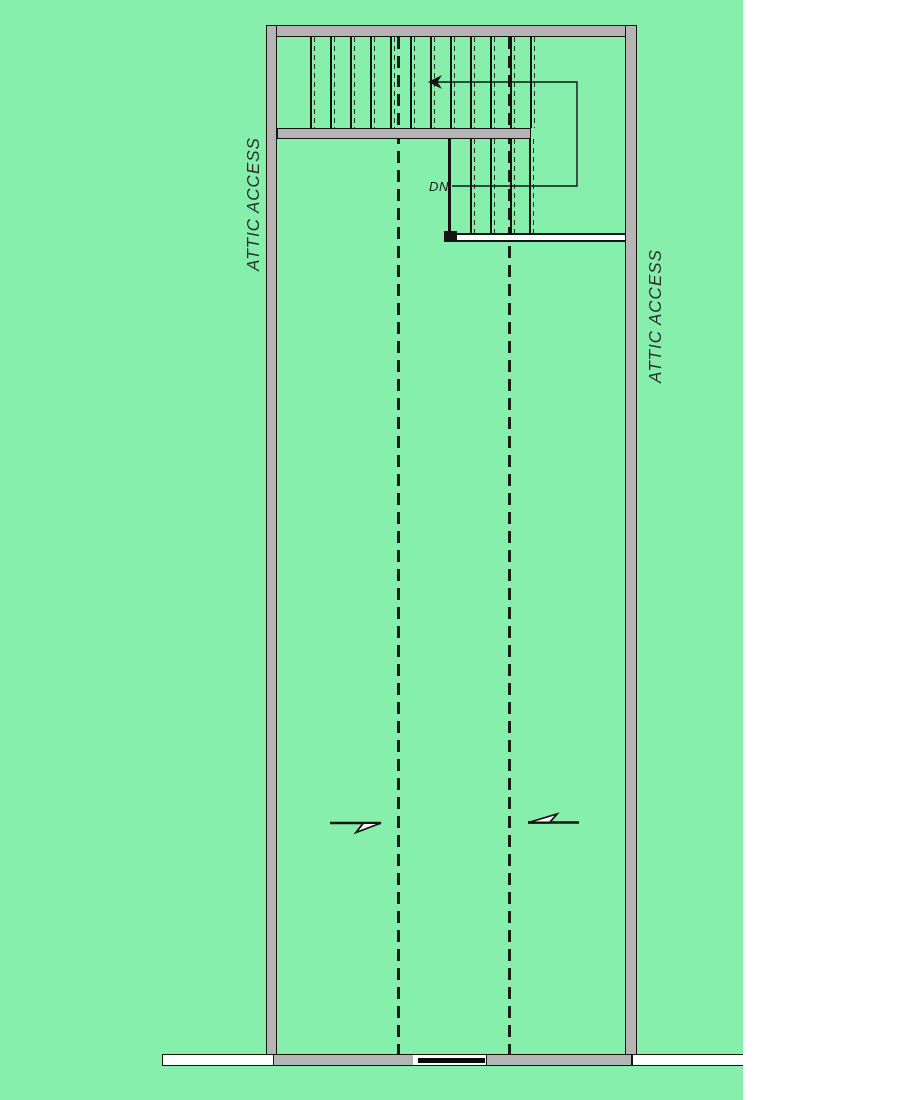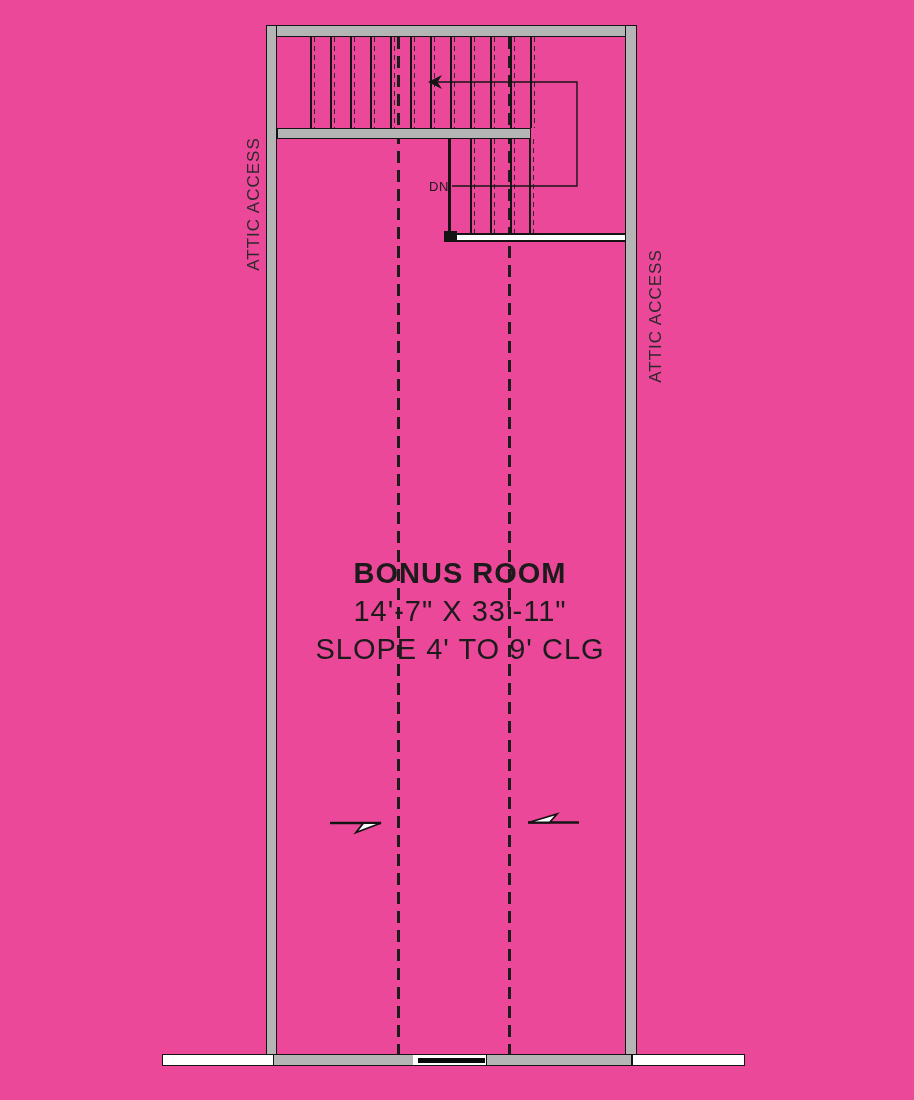--- a/index.html
+++ b/index.html
@@ -1,18 +1,18 @@
 <!DOCTYPE html>
 <html><head>
 <meta charset="utf-8">
 <style>
   html,body{margin:0;padding:0;background:#fff;}
   #page{
-    position:relative;width:914px;height:1100px;background:#ec4899;overflow:hidden;
-    font-family:"Liberation Sans",sans-serif;color:#141414;
+    position:relative;width:743px;height:1100px;background:#86efac;overflow:hidden;
+    font-family:"Liberation Sans",sans-serif;color:#141414;font-style:italic;
   }
   .abs{position:absolute;}
   
   .wall{position:absolute;background:#b5b5b5;border:1.5px solid #141414;box-sizing:border-box;}
   .stringer{position:absolute;background:#b5b5b5;border:1.5px solid #141414;box-sizing:border-box;}
   
   .tread{position:absolute;width:2px;background:#141414;}
   .tread-dash{position:absolute;width:1px;background:repeating-linear-gradient(180deg,#2a2a2a 0 5px,transparent 5px 9px);}
   .stairline{position:absolute;background:#141414;}
   
@@ -117,19 +117,14 @@
       <line x1="528" y1="822.5" x2="579" y2="822.5" stroke="#141414" stroke-width="2.4"></line>
       <polygon points="528.5,822.5 557,814 549.5,822.5" fill="#fff" stroke="#141414" stroke-width="1.8"></polygon>
     </g>
   </svg>
 
   <div class="dn-label" style="left:429px;top:179px;">DN</div>
 
   <div class="attic-label" style="left:184px;top:193px;">ATTIC ACCESS</div>
   <div class="attic-label" style="left:586px;top:305px;">ATTIC ACCESS</div>
 
-  <div class="room-text">
-    <div class="room-title">BONUS ROOM</div>
-    <div class="room-dims">14'-7" X 33'-11"</div>
-    <div class="room-clg">SLOPE 4' TO 9' CLG</div>
-  </div>
 
 </div>
 
 </body></html>

